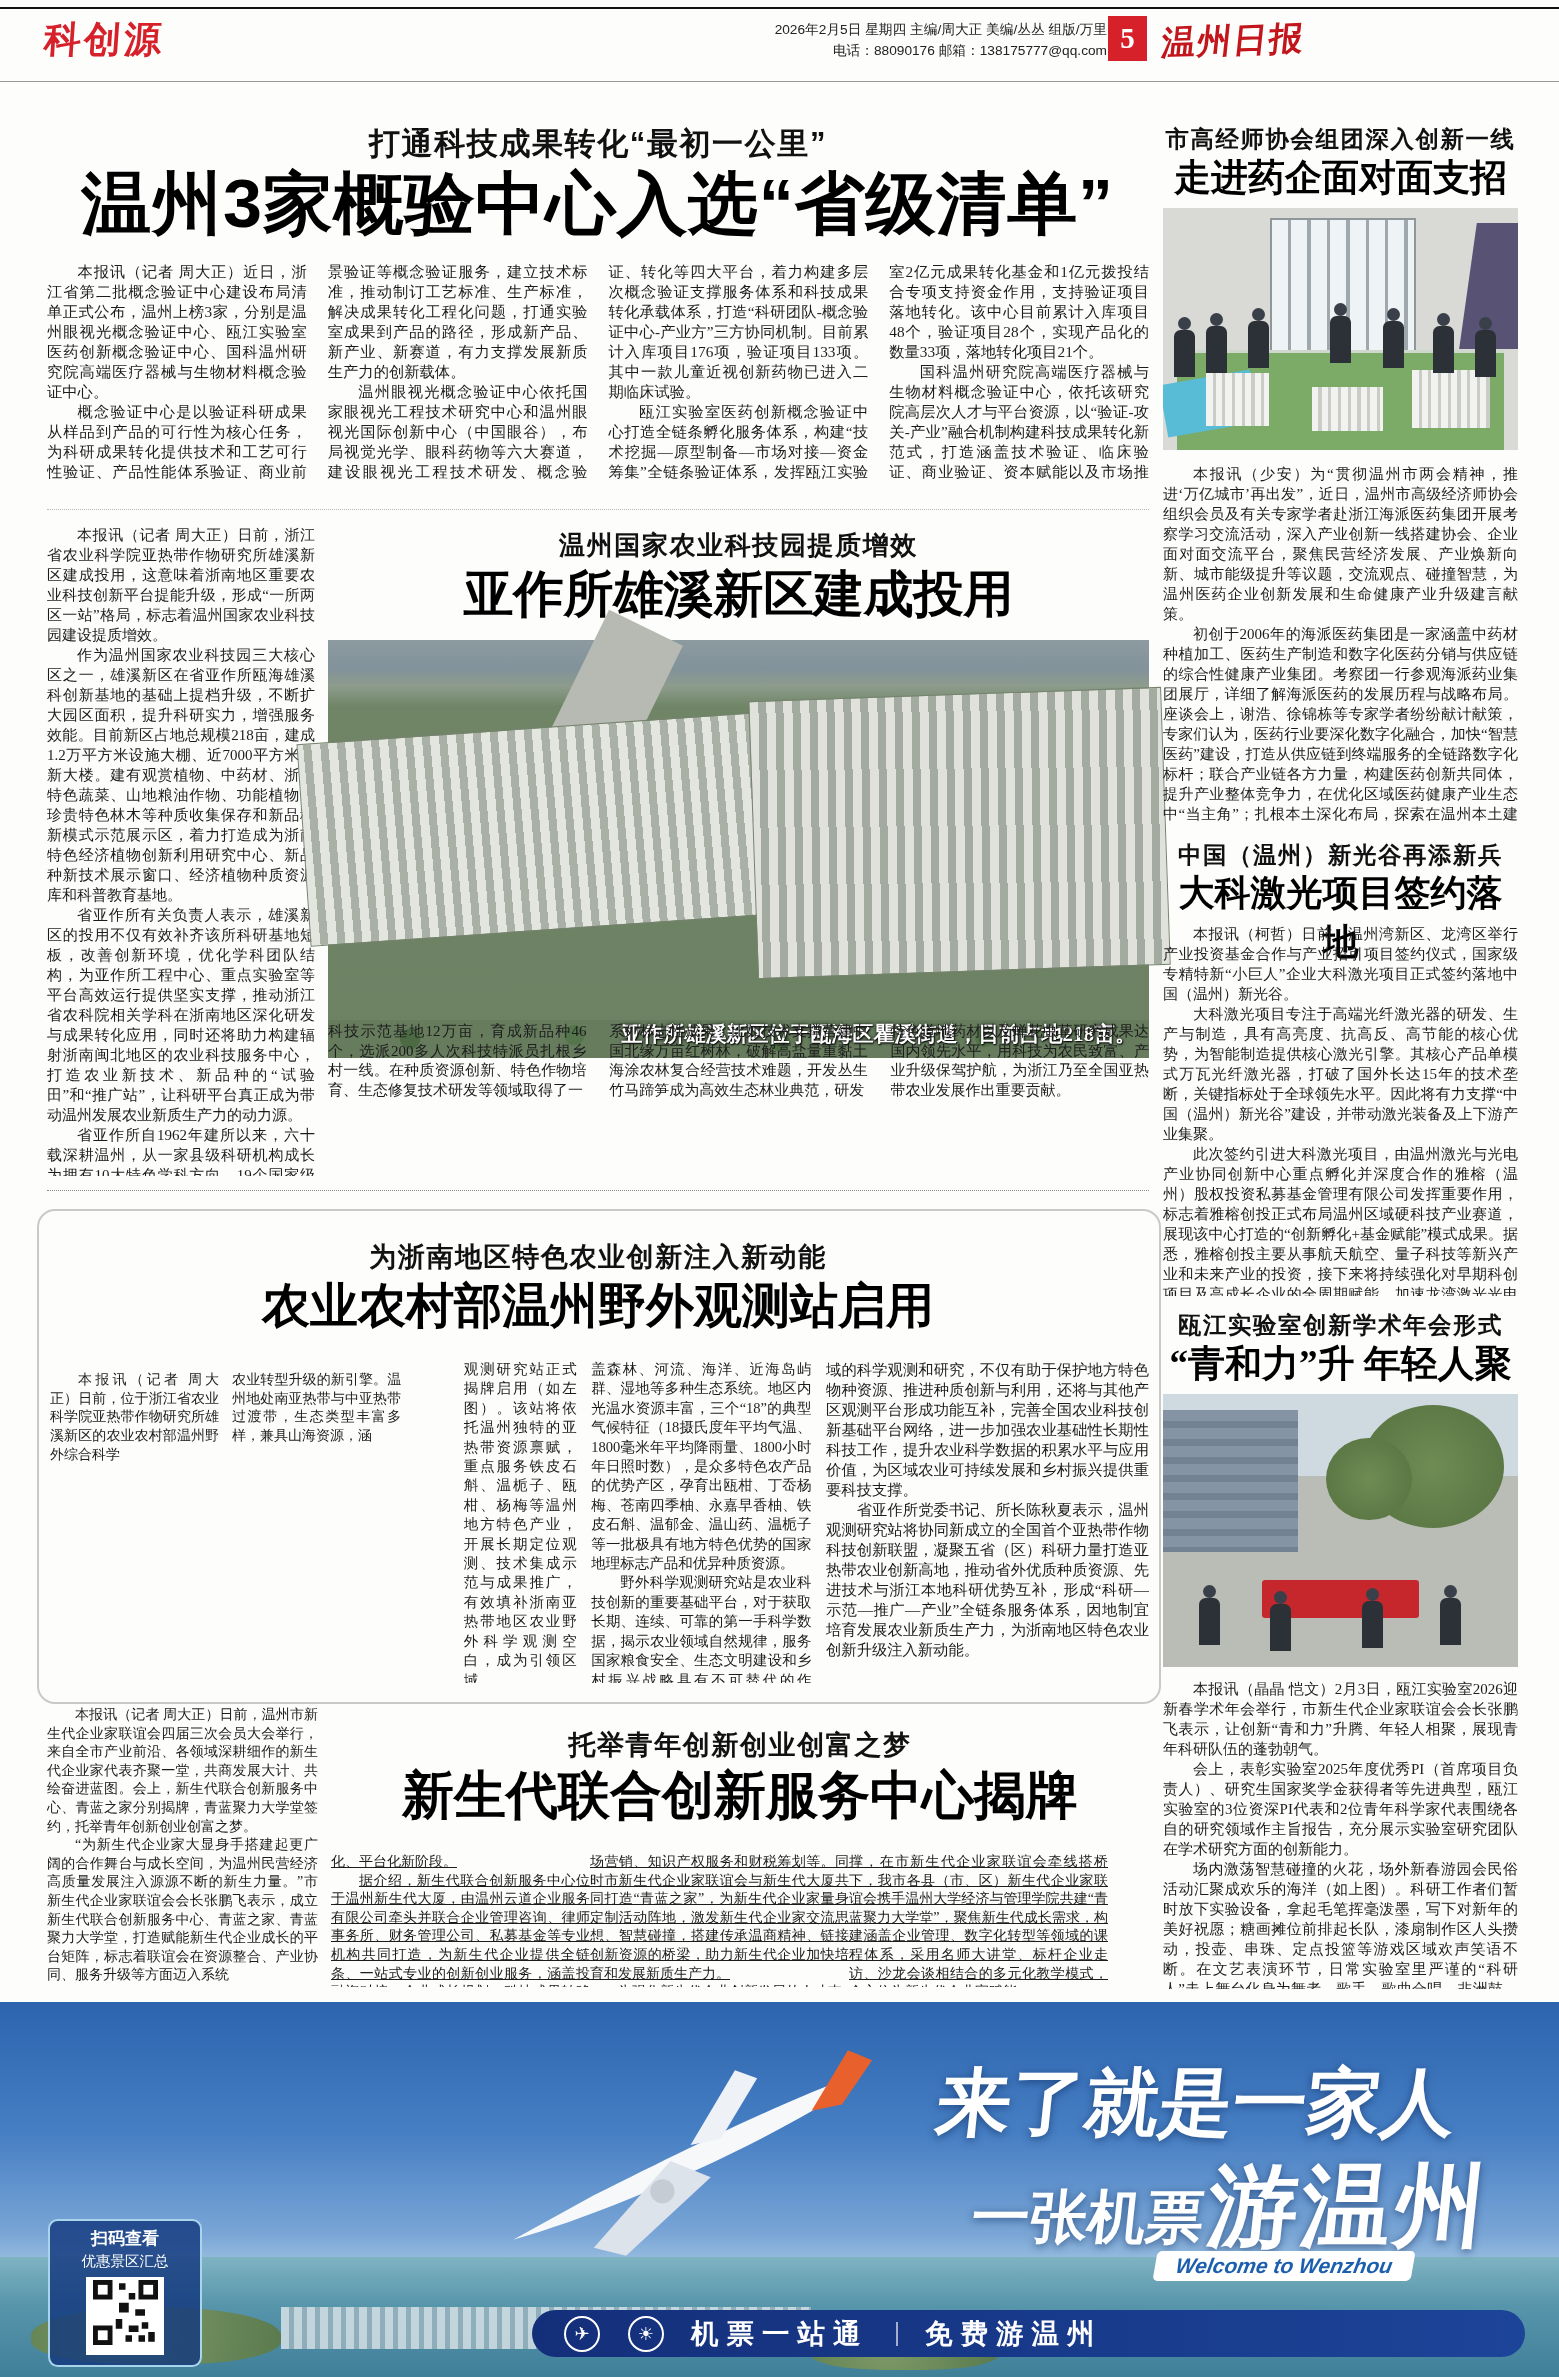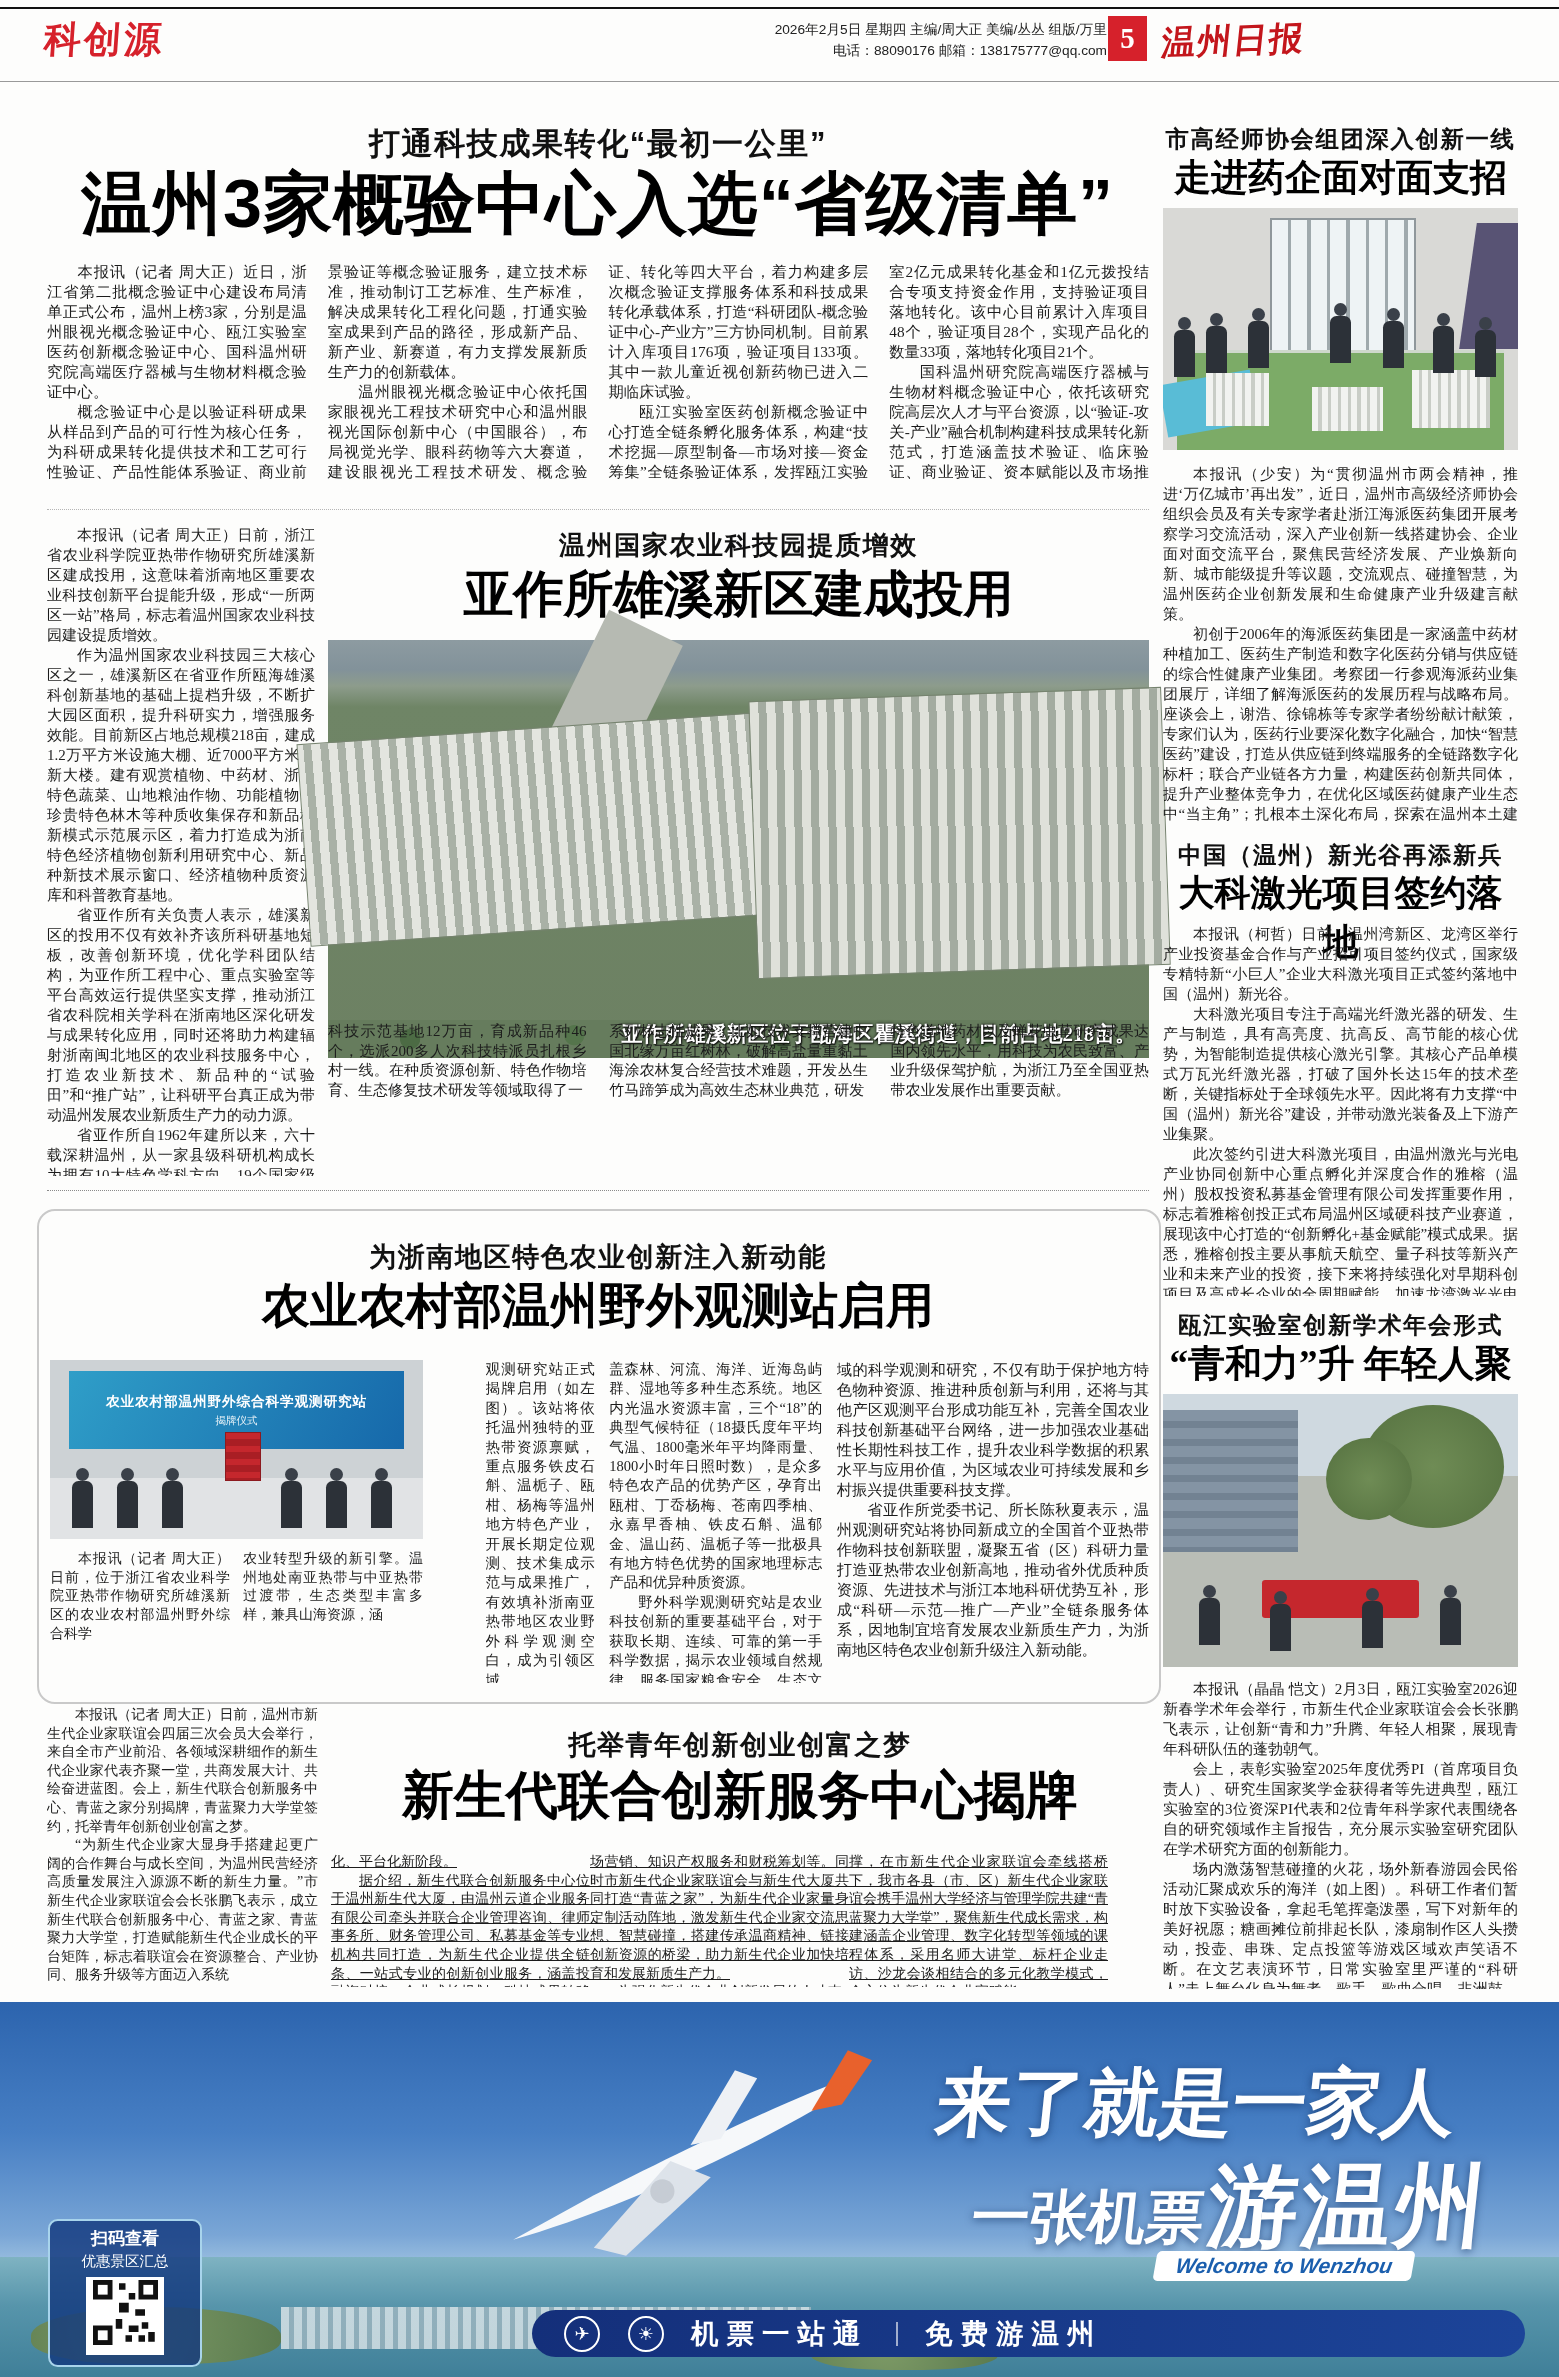--- a/index.html
+++ b/index.html
@@ -176,33 +176,20 @@
   <p class="cont">系列标志性成果，比如技术支撑营建中国北缘万亩红树林，破解高盐量重黏土海涂农林复合经营技术难题，开发丛生竹马蹄笋成为高效生态林业典范，研发</p>
   <p class="cont">特色道地药材以及蝉花虫草研究成果达国内领先水平，用科技为农民致富、产业升级保驾护航，为浙江乃至全国亚热带农业发展作出重要贡献。</p>
 </div>
 <div class="abs div-b"></div>
 
 <div class="abs c-box"></div>
 <div class="abs kicker c-kicker">为浙南地区特色农业创新注入新动能</div>
 <div class="abs headline c-headline">农业农村部温州野外观测站启用</div>
 <div class="abs c-row">
   <div class="c-c1">
-    <div class="c-photo">
-      <div class="c-screen">
-        <div class="l1">农业农村部温州野外综合科学观测研究站</div>
-        <div class="l2">揭牌仪式</div>
-      </div>
-      <div class="c-easel"></div>
-      <div class="fig" style="left:6%"></div>
-      <div class="fig" style="left:18%"></div>
-      <div class="fig" style="left:30%"></div>
-      <div class="fig" style="left:62%"></div>
-      <div class="fig" style="left:74%"></div>
-      <div class="fig" style="left:86%"></div>
-    </div>
     <div class="c-lead bodytxt clip">
       <p>本报讯（记者 周大正）日前，位于浙江省农业科学院亚热带作物研究所雄溪新区的农业农村部温州野外综合科学</p>
       <p class="cont">农业转型升级的新引擎。温州地处南亚热带与中亚热带过渡带，生态类型丰富多样，兼具山海资源，涵</p>
     </div>
   </div>
   <div class="c-c2 bodytxt clip">
     <p class="cont">观测研究站正式揭牌启用（如左图）。该站将依托温州独特的亚热带资源禀赋，重点服务铁皮石斛、温栀子、瓯柑、杨梅等温州地方特色产业，开展长期定位观测、技术集成示范与成果推广，有效填补浙南亚热带地区农业野外科学观测空白，成为引领区域</p>
   </div>
   <div class="c-c3 bodytxt clip">
     <p class="cont">盖森林、河流、海洋、近海岛屿群、湿地等多种生态系统。地区内光温水资源丰富，三个“18”的典型气候特征（18摄氏度年平均气温、1800毫米年平均降雨量、1800小时年日照时数），是众多特色农产品的优势产区，孕育出瓯柑、丁岙杨梅、苍南四季柚、永嘉早香柚、铁皮石斛、温郁金、温山药、温栀子等一批极具有地方特色优势的国家地理标志产品和优异种质资源。</p>

